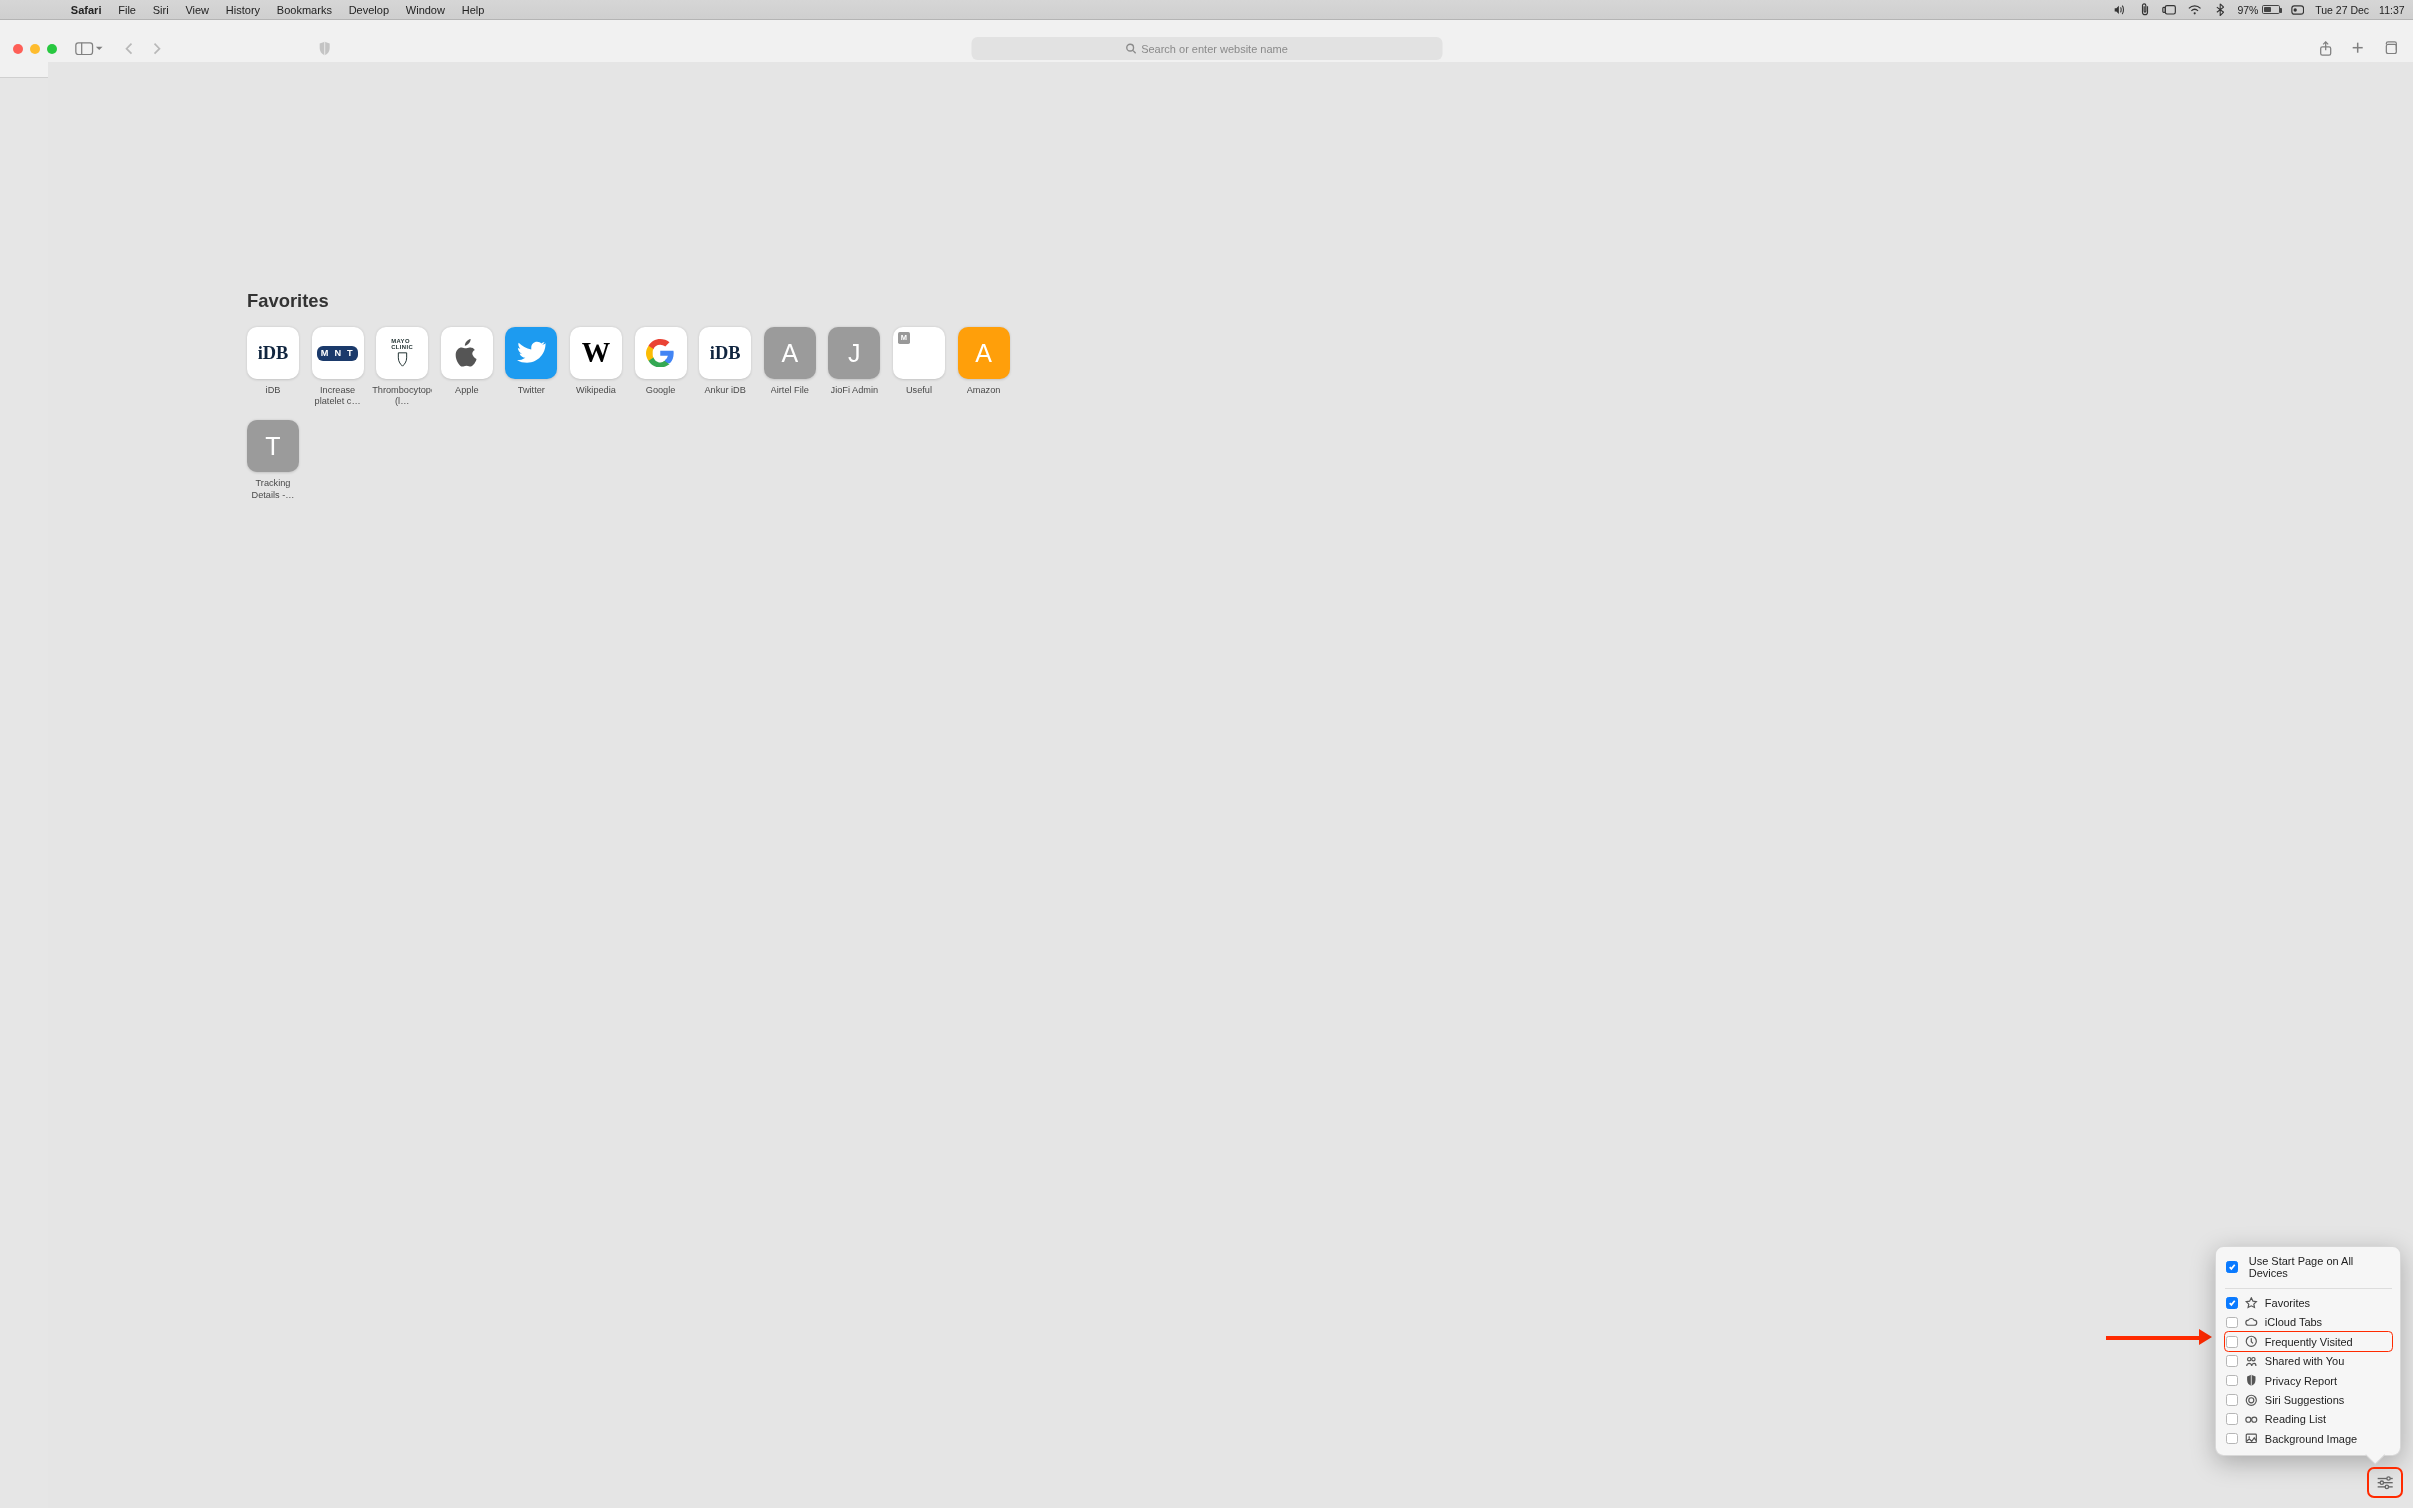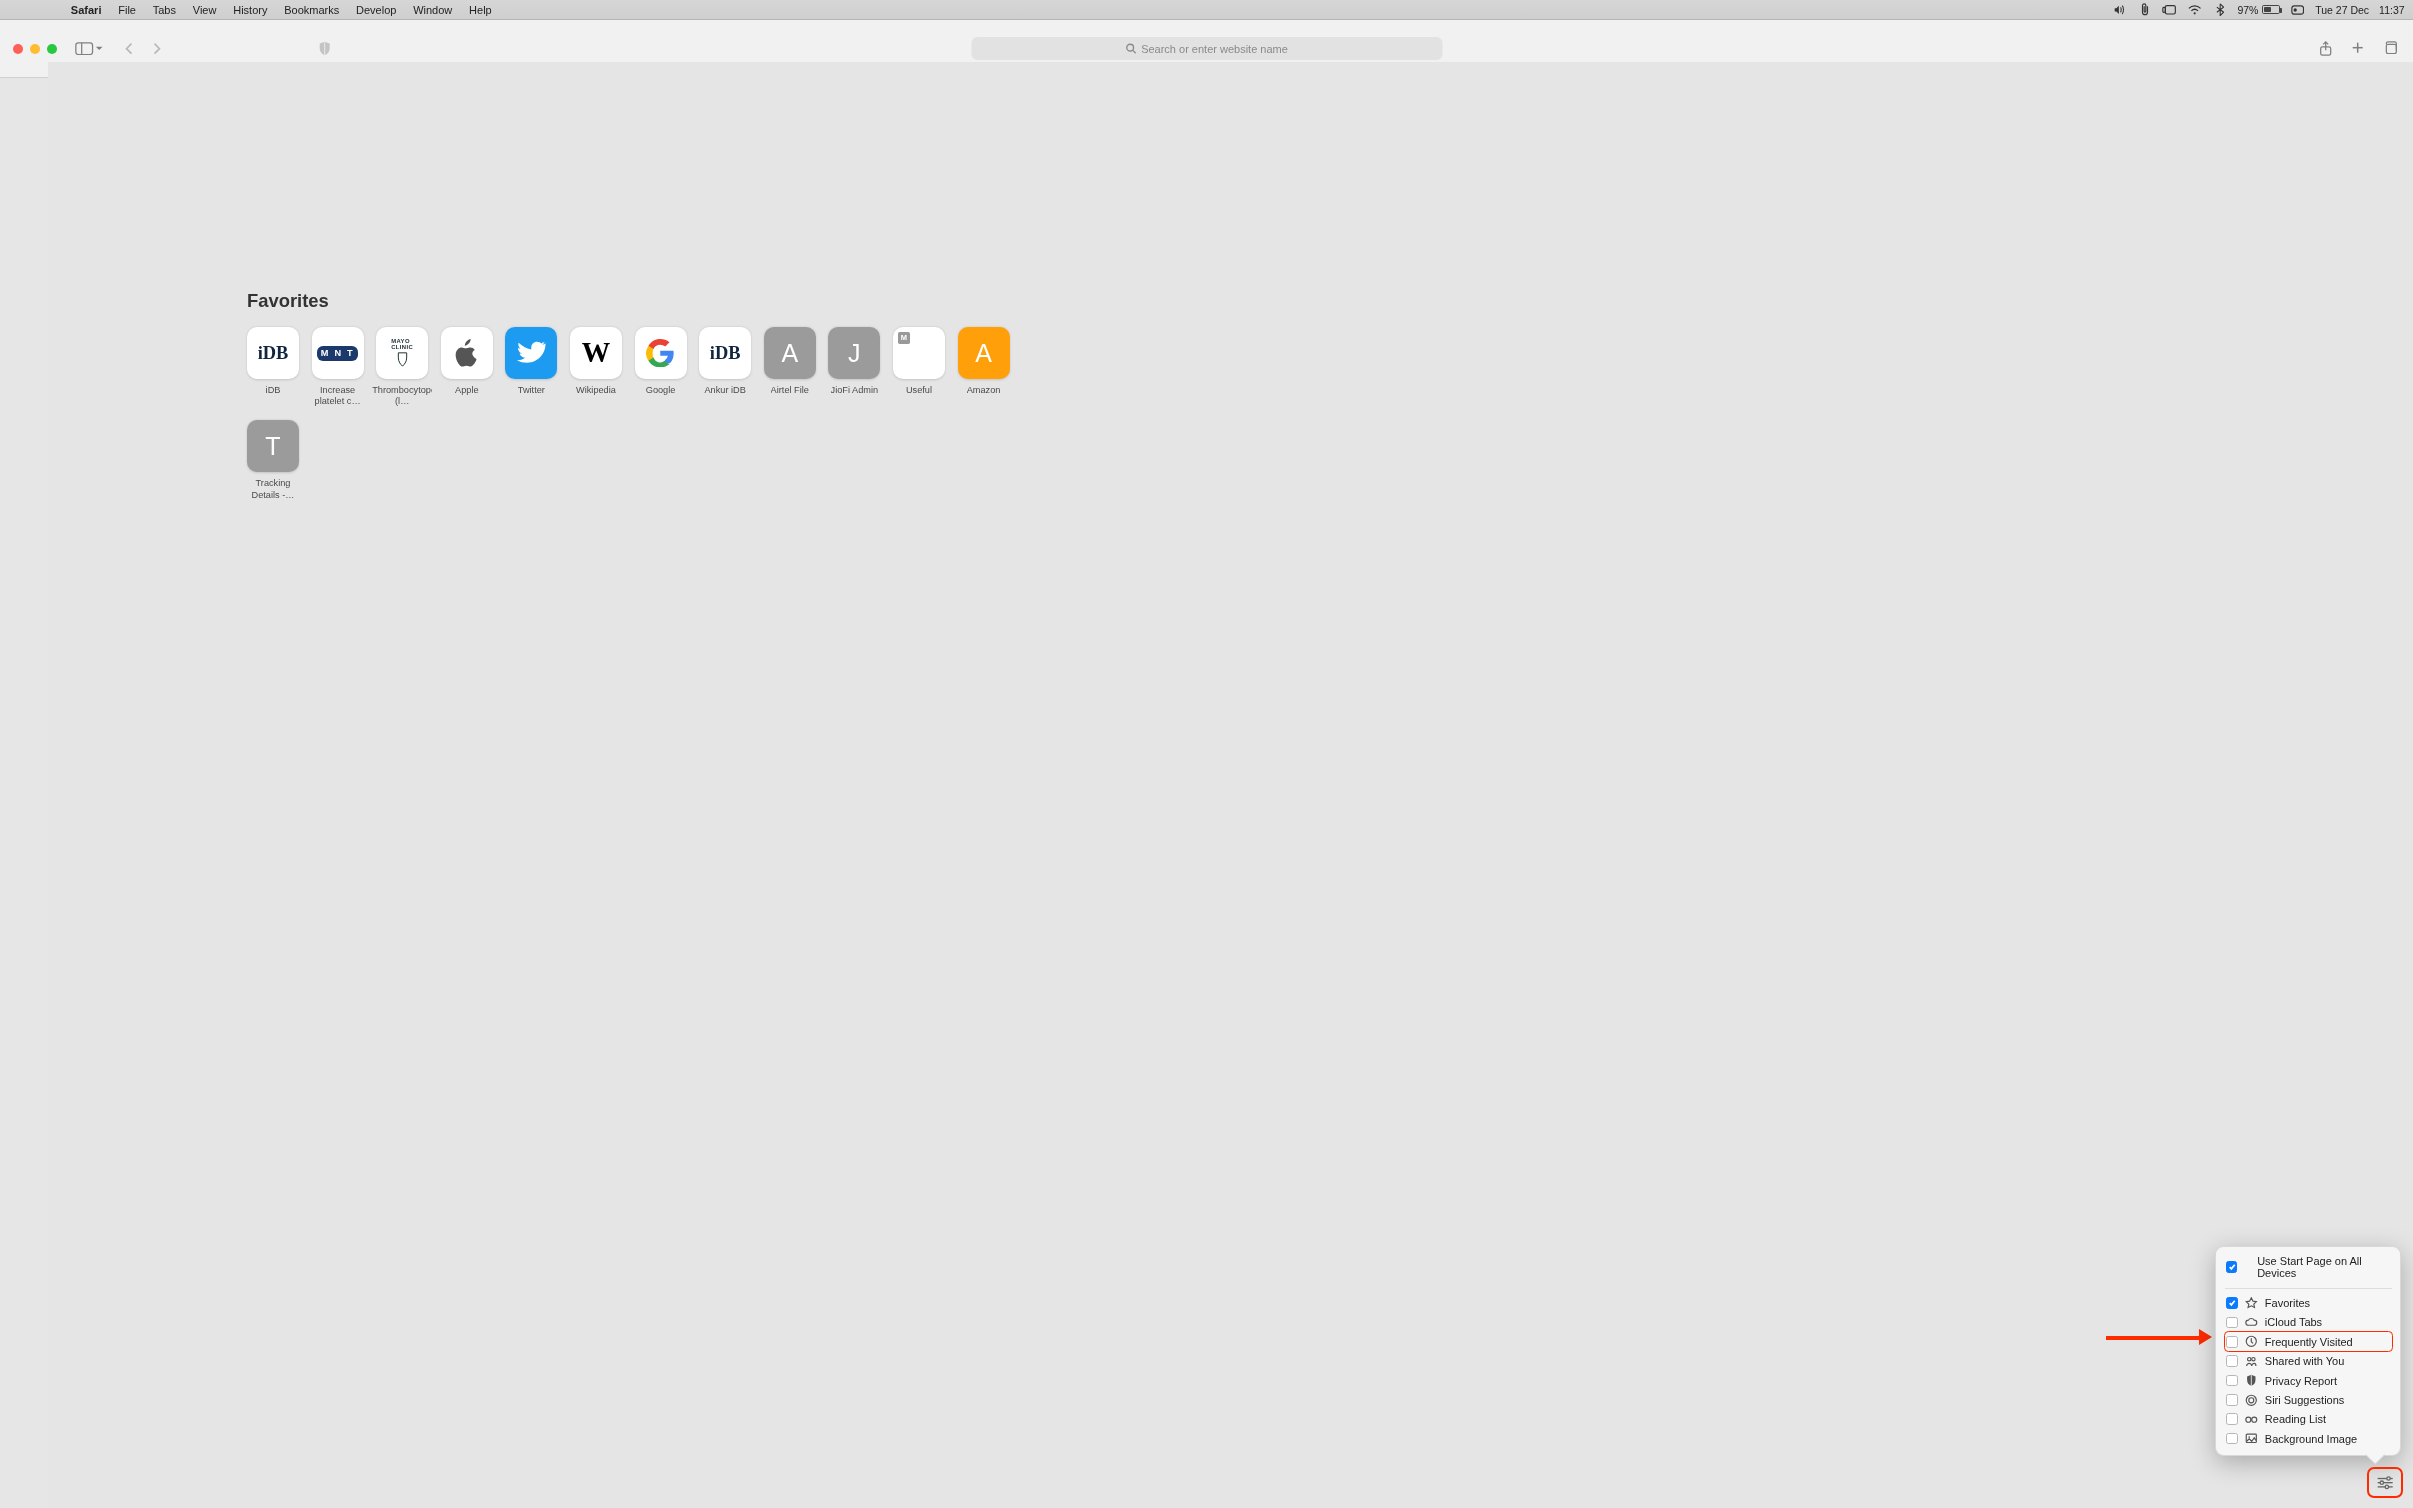--- a/index.html
+++ b/index.html
@@ -33,21 +33,21 @@
   .favs{position:absolute; left:199px; top:228px; width:779px;}
   .favtitle{font-size:18.4px; font-weight:700; color:#333; margin-bottom:15px;}
   .favgrid{display:flex; flex-wrap:wrap; gap:12.6px 12.6px; width:779px;}
   .favitem{width:52px; display:flex; flex-direction:column; align-items:center; gap:5.9px; cursor:default;}
   .favicon{width:52px;height:52px;border-radius:10px; display:flex; align-items:center; justify-content:center; font-weight:700; box-shadow:0 0.8px 2.5px rgba(0,0,0,0.15);}
   .favlabel{font-size:9.2px; color:#4a4a4a; text-align:center; line-height:1.25; max-width:60px; display:-webkit-box; -webkit-line-clamp:2; -webkit-box-orient:vertical; overflow:hidden;}
   .monogram{width:52px;height:52px;border-radius:10px;display:flex;align-items:center;justify-content:center;font-size:25px;font-weight:400;color:#fff; box-shadow:0 0.8px 2.5px rgba(0,0,0,0.15);}
   
   .popover{position:absolute; right:11.7px; bottom:52px; width:186px; background:#f6f6f6; border:0.8px solid rgba(0,0,0,0.12); border-radius:8.4px; box-shadow:0 6.7px 25px rgba(0,0,0,0.25); padding:8.4px 8.4px 6.7px 8.4px;}
   .popover:after{content:""; position:absolute; bottom:-7.5px; right:18.4px; width:13.4px; height:13.4px; background:#f6f6f6; border-right:0.8px solid rgba(0,0,0,0.12); border-bottom:0.8px solid rgba(0,0,0,0.12); transform:rotate(45deg);}
-  .popheader{display:flex; align-items:center; gap:20px; font-size:11px; color:#222; padding:0 1.7px 5px 1.7px;}
+  .popheader{display:flex; align-items:center; gap:11px; font-size:11px; color:#222; padding:0 1.7px 5px 1.7px;}
   .popdiv{height:0.8px;background:#ddd;margin:3.4px 0 5px 0;}
   .poprow{display:flex;align-items:center;gap:6.7px; padding:3.4px 1.7px; font-size:11px; color:#222; border-radius:3.4px;}
   .poprow .lbl{flex:1;}
   .poprow .ico{width:13.4px;display:flex;justify-content:center;color:#555;}
   .cbox{width:11.7px;height:11.7px;border-radius:2.5px;border:0.8px solid #b6b6b6;background:#fff;display:flex;align-items:center;justify-content:center;}
   .cbox.checked{background:#0a7aff;border-color:#0a7aff;}
   .cbox.checked svg{display:block;}
   .cbox svg{display:none;}
   .poprow.highlighted{outline:1.7px solid #ff2a00; outline-offset:0.8px;}
   
@@ -60,21 +60,21 @@
   .smallM{position:absolute;top:5px;left:5px;width:11.7px;height:11.7px;background:#999;color:#fff;font-size:7.5px;display:flex;align-items:center;justify-content:center;border-radius:1.7px;}
 </style>
 </head>
 <body>
 
 <div class="menubar">
   <div class="left">
     <span class="apple"></span>
     <span class="appname">Safari</span>
     <span>File</span>
-    <span>Tabs</span>
+    <span>Siri</span>
     <span>View</span>
     <span>History</span>
     <span>Bookmarks</span>
     <span>Develop</span>
     <span>Window</span>
     <span>Help</span>
   </div>
   <div class="right">
     <span class="ic">
         <svg width="13.4" height="11.7" viewBox="0 0 16 14" fill="none" stroke="#333" stroke-width="1.3">

